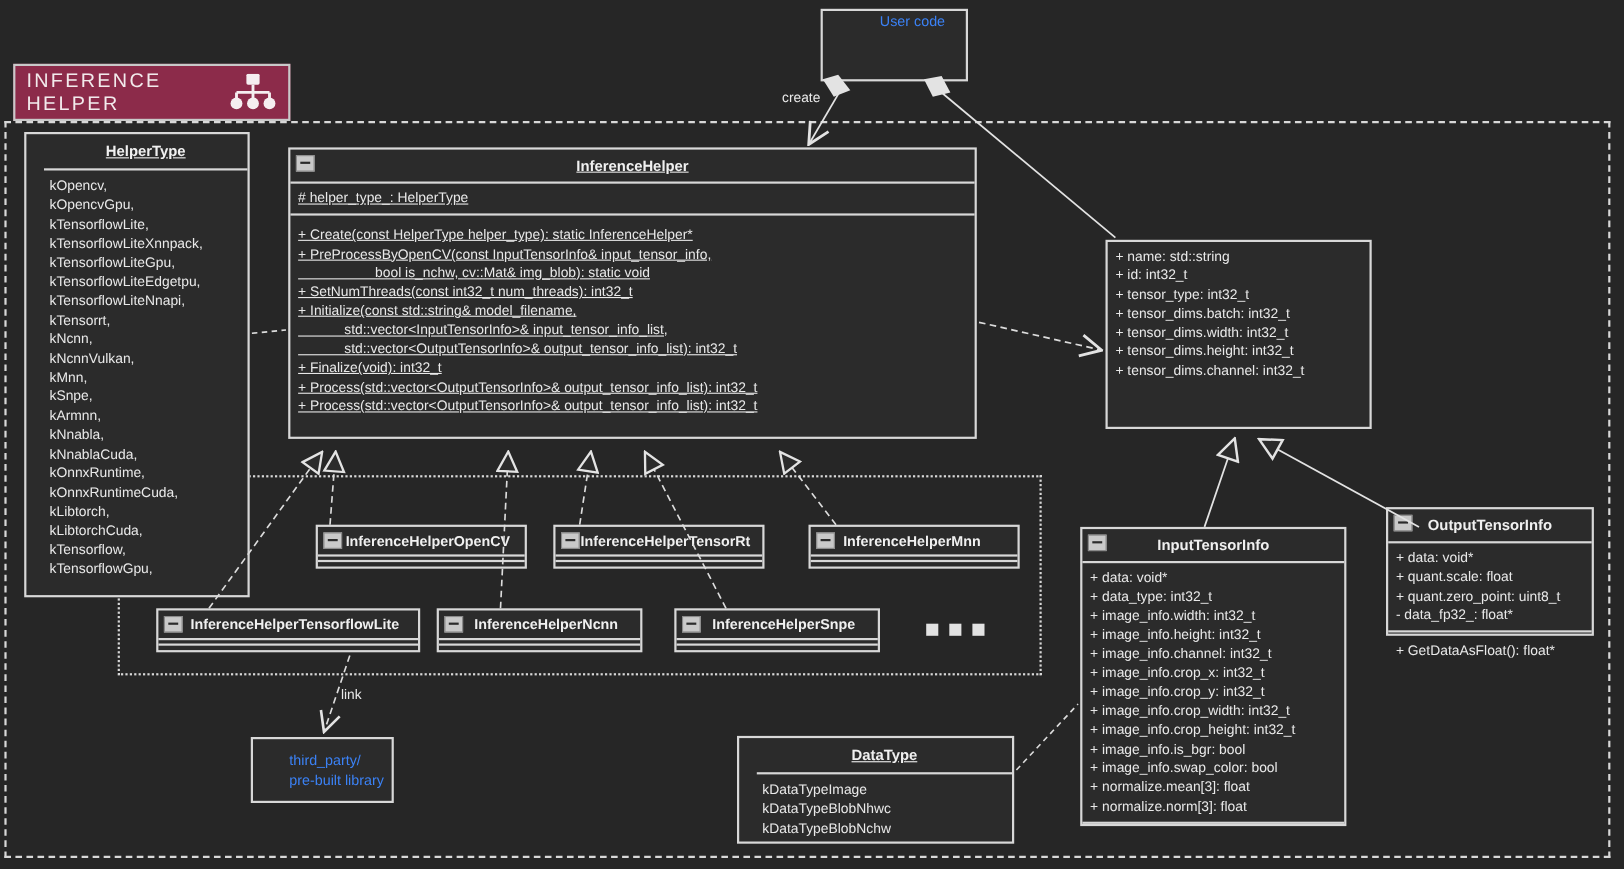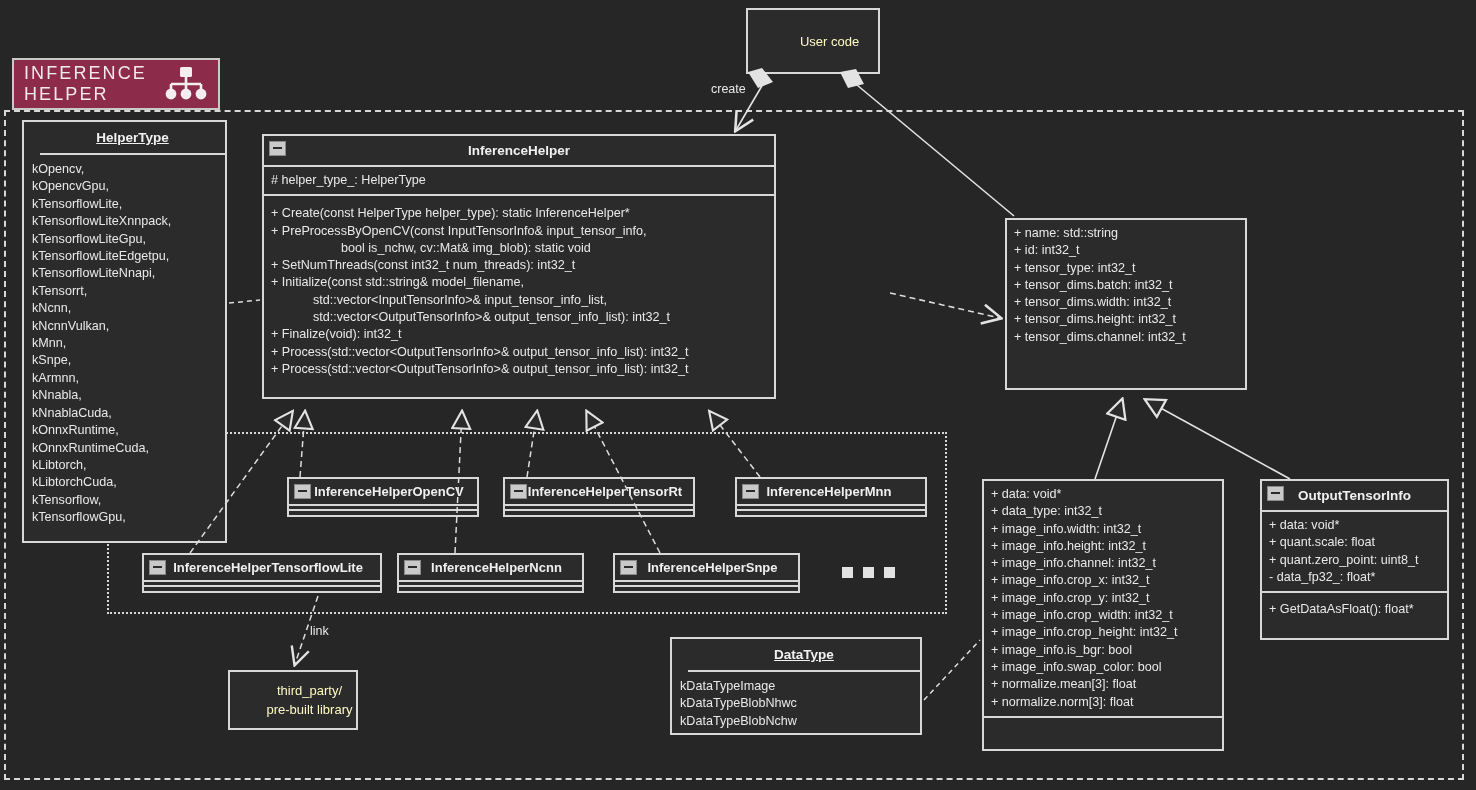--- a/index.html
+++ b/index.html
@@ -15,21 +15,21 @@
     border:2px dashed #d8d8d8;
     left:4px;top:110px;width:1460px;height:670px;
   }
   .pkg-inner{
     border:2px dotted #d8d8d8;
     left:107px;top:432px;width:840px;height:182px;
   }
 
   
   .logo{
-    left:12px;top:58px;width:208px;height:52px;
+    left:12px;top:58px;width:252px;height:52px;
     background:#8c2b4a;border:2px solid #c9c9c9;
     display:flex;align-items:center;padding:0 10px;
   }
   .logo-text{
     font-size:18px;letter-spacing:2.1px;color:#f2eaec;
     font-family:"Liberation Sans","DejaVu Sans",sans-serif;
     flex:1;
   }
   .logo-mark{width:44px;height:34px;position:relative;}
 
@@ -57,28 +57,28 @@
   .cls-sec .ln{
     font-size:12.6px;line-height:17.3px;color:#e9e9e9;white-space:pre;
   }
   .thinbar{height:3px;border-bottom:2px solid #d8d8d8;}
 
   
   .enum-title{
     text-align:center;padding:8px 4px;font-size:13.5px;font-weight:bold;
     text-decoration:underline;color:#f0f0f0;border-bottom:2px solid #d8d8d8;margin-left:16px;
   }
-  .enum-body{padding:6px 8px;}
+  .enum-body{padding:6px 21px;}
   .enum-body .ln{font-size:12.6px;line-height:17.4px;color:#e9e9e9;}
 
   
   .plain{
     background:#2b2b2b;border:2px solid #d8d8d8;
-    display:flex;align-items:center;justify-content:center;
-    text-align:center;font-size:13px;line-height:19px;color:#fef9c3;padding-left:33px;
+    display:flex;align-items:flex-start;justify-content:center;
+    text-align:center;font-size:13px;line-height:19px;color:#3b82f6;padding-left:33px;
   }
 
   
   .edge-label{font-size:12.5px;color:#e9e9e9;}
 
   
   .dots{display:flex;gap:10px;align-items:center;}
   .dots i{display:block;width:11px;height:11px;background:#e2e2e2;}
 
   svg.overlay{position:absolute;left:0;top:0;width:1476px;height:790px;pointer-events:none;}
@@ -127,21 +127,21 @@
     <div class="ln">kNnablaCuda,</div>
     <div class="ln">kOnnxRuntime,</div>
     <div class="ln">kOnnxRuntimeCuda,</div>
     <div class="ln">kLibtorch,</div>
     <div class="ln">kLibtorchCuda,</div>
     <div class="ln">kTensorflow,</div>
     <div class="ln">kTensorflowGpu,</div>
   </div>
 </div>
 
-<div class="abs cls" style="left:262px;top:134px;width:514px;height:265px;">
+<div class="abs cls" style="left:262px;top:134px;width:626px;height:265px;text-decoration:underline;">
   <div class="cls-title">
     <span class="minus"></span>
     <span>InferenceHelper</span>
   </div>
   <div class="cls-sec">
     <div class="ln"># helper_type_: HelperType</div>
   </div>
   <div class="cls-sec last" style="padding-top:9px;">
     <div class="ln">+ Create(const HelperType helper_type): static InferenceHelper*</div>
     <div class="ln">+ PreProcessByOpenCV(const InputTensorInfo&amp; input_tensor_info,</div>
@@ -162,55 +162,59 @@
     <div class="ln">+ id: int32_t</div>
     <div class="ln">+ tensor_type: int32_t</div>
     <div class="ln">+ tensor_dims.batch: int32_t</div>
     <div class="ln">+ tensor_dims.width: int32_t</div>
     <div class="ln">+ tensor_dims.height: int32_t</div>
     <div class="ln">+ tensor_dims.channel: int32_t</div>
   </div>
 </div>
 
 <div class="abs cls" style="left:982px;top:479px;width:242px;height:272px;">
+  <div class="cls-title">
+    <span class="minus"></span>
+    <span>InputTensorInfo</span>
+  </div>
   <div class="cls-sec">
     <div class="ln">+ data: void*</div>
     <div class="ln">+ data_type: int32_t</div>
     <div class="ln">+ image_info.width: int32_t</div>
     <div class="ln">+ image_info.height: int32_t</div>
     <div class="ln">+ image_info.channel: int32_t</div>
     <div class="ln">+ image_info.crop_x: int32_t</div>
     <div class="ln">+ image_info.crop_y: int32_t</div>
     <div class="ln">+ image_info.crop_width: int32_t</div>
     <div class="ln">+ image_info.crop_height: int32_t</div>
     <div class="ln">+ image_info.is_bgr: bool</div>
     <div class="ln">+ image_info.swap_color: bool</div>
     <div class="ln">+ normalize.mean[3]: float</div>
     <div class="ln">+ normalize.norm[3]: float</div>
   </div>
   <div class="cls-sec last" style="height:12px;"></div>
 </div>
 
-<div class="abs cls" style="left:1260px;top:479px;width:189px;height:161px;">
+<div class="abs cls" style="left:1260px;top:461px;width:189px;height:117px;">
   <div class="cls-title">
     <span class="minus"></span>
     <span>OutputTensorInfo</span>
   </div>
   <div class="cls-sec">
     <div class="ln">+ data: void*</div>
     <div class="ln">+ quant.scale: float</div>
     <div class="ln">+ quant.zero_point: uint8_t</div>
     <div class="ln">- data_fp32_: float*</div>
   </div>
   <div class="cls-sec last" style="padding-top:8px;">
     <div class="ln">+ GetDataAsFloat(): float*</div>
   </div>
 </div>
 
-<div class="abs cls" style="left:670px;top:637px;width:252px;height:98px;">
+<div class="abs cls" style="left:670px;top:669px;width:252px;height:98px;">
   <div class="enum-title">DataType</div>
   <div class="enum-body">
     <div class="ln">kDataTypeImage</div>
     <div class="ln">kDataTypeBlobNhwc</div>
     <div class="ln">kDataTypeBlobNchw</div>
   </div>
 </div>
 
 <div class="abs cls" style="left:287px;top:477px;width:192px;height:40px;">
   <div class="cls-title" style="padding:5px 4px 5px 16px;font-size:13px;">

